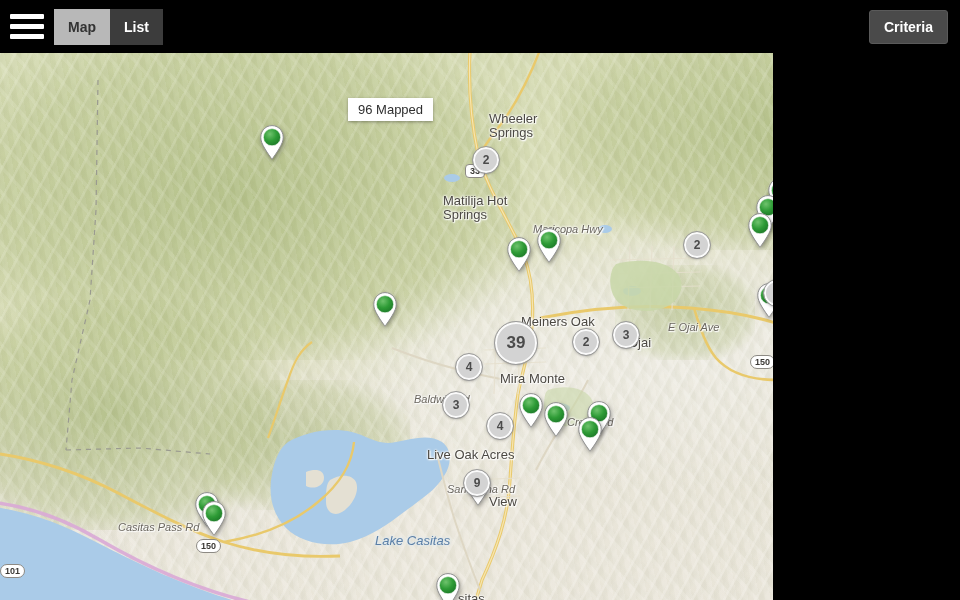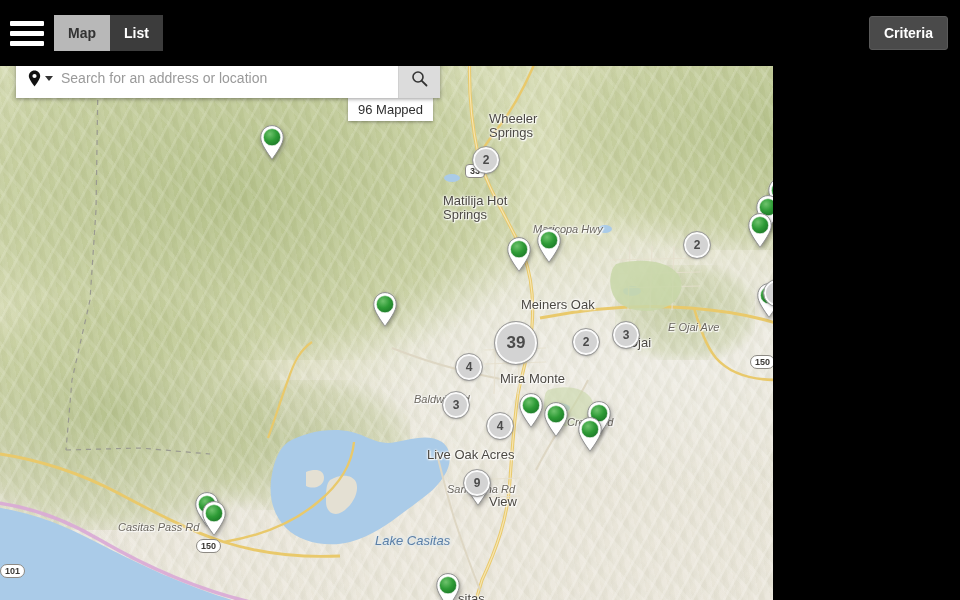--- a/index.html
+++ b/index.html
@@ -8,21 +8,21 @@
     width: 960px; height: 600px;
     overflow: hidden;
     font-family: "Liberation Sans", sans-serif;
     background: #000;
   }
   #app { position: relative; width: 960px; height: 600px; overflow: hidden; }
 
   
   #topbar {
     position: absolute; top: 0; left: 0;
-    width: 960px; height: 66px;
+    width: 960px; height: 53px;
     background: #000;
     z-index: 60;
     display: flex; align-items: center;
   }
   #hamburger {
     width: 52px; height: 50px;
     display: flex; flex-direction: column;
     align-items: center; justify-content: center;
     gap: 5px; cursor: pointer;
     padding-left: 2px;
@@ -294,21 +294,21 @@
                C 652 264 630 262 618 252 C 608 242 608 222 616 214 Z" fill="#c8d7a8" opacity=".85"></path>
       <path d="M 548 340 C 566 334 586 338 592 350 C 598 362 588 374 572 376
                C 556 378 544 368 544 356 C 544 348 545 342 548 340 Z" fill="#c8d7a8" opacity=".6"></path>
     </svg>
 
     <div id="map-labels">
         <div class="maplabel place" style="left: 489px; top: 62px;">Wheeler
 Springs</div>
         <div class="maplabel place" style="left: 443px; top: 144px;">Matilija Hot
 Springs</div>
-        <div class="maplabel place" style="left: 521px; top: 248px;">Meiners Oak</div>
+        <div class="maplabel place" style="left: 521px; top: 265px;">Meiners Oak</div>
         <div class="maplabel place" style="left: 628px; top: 286px;">Ojai</div>
         <div class="maplabel place" style="left: 500px; top: 322px;">Mira Monte</div>
         <div class="maplabel place" style="left: 427px; top: 398px;">Live Oak Acres</div>
         <div class="maplabel place" style="left: 489px; top: 445px;">View</div>
         <div class="maplabel water-lbl" style="left: 343px; top: 484px; margin-left: 32px;">Lake Casitas</div>
         <div class="maplabel place" style="left: 458px; top: 542px;">sitas
 rings</div>
         <div class="maplabel road" style="left: 668px; top: 270px;">E Ojai Ave</div>
         <div class="maplabel road" style="left: 118px; top: 470px;">Casitas Pass Rd</div>
         <div class="maplabel road" style="left: 533px; top: 172px;">Maricopa Hwy</div>
@@ -581,36 +581,20 @@
         <div class="cluster" style="width: 42px; height: 42px; left: 495px; top: 272px; font-size: 17px;">39</div>
         <div class="cluster" style="width: 26px; height: 26px; left: 613px; top: 272px; font-size: 12px;">3</div>
         <div class="cluster" style="width: 26px; height: 26px; left: 573px; top: 279px; font-size: 12px;">2</div>
         <div class="cluster" style="width: 26px; height: 26px; left: 456px; top: 304px; font-size: 12px;">4</div>
         <div class="cluster" style="width: 26px; height: 26px; left: 443px; top: 342px; font-size: 12px;">3</div>
         <div class="cluster" style="width: 26px; height: 26px; left: 487px; top: 363px; font-size: 12px;">4</div>
         <div class="cluster" style="width: 26px; height: 26px; left: 464px; top: 420px; font-size: 12px;">9</div>
       </div>
   </div>
 
-  <div id="searchbar">
-    <div id="loc-drop">
-      <svg width="13" height="17" viewBox="0 0 13 17">
-        <path d="M6.5 0.5 C3.2 0.5 0.8 3 0.8 6.1 C0.8 9.6 6.5 16.5 6.5 16.5 C6.5 16.5 12.2 9.6 12.2 6.1 C12.2 3 9.8 0.5 6.5 0.5 Z" fill="#111"></path>
-        <circle cx="6.5" cy="6" r="2.1" fill="#fff"></circle>
-      </svg>
-      <span class="caret-dark"></span>
-    </div>
-    <input id="search-input" type="text" placeholder="Search for an address or location" style="">
-    <button id="search-go">
-      <svg width="17" height="17" viewBox="0 0 17 17">
-        <circle cx="7" cy="7" r="5" stroke="#333" stroke-width="1.6" fill="none"></circle>
-        <line x1="10.8" y1="10.8" x2="15.5" y2="15.5" stroke="#333" stroke-width="1.8" stroke-linecap="round"></line>
-      </svg>
-    </button>
-  </div>
 
   <div id="mapped-badge">96 Mapped</div>
 
   <div id="topbar">
     <div id="hamburger">
       <span></span>
       <span></span>
       <span></span>
     </div>
     <div class="viewtabs">

